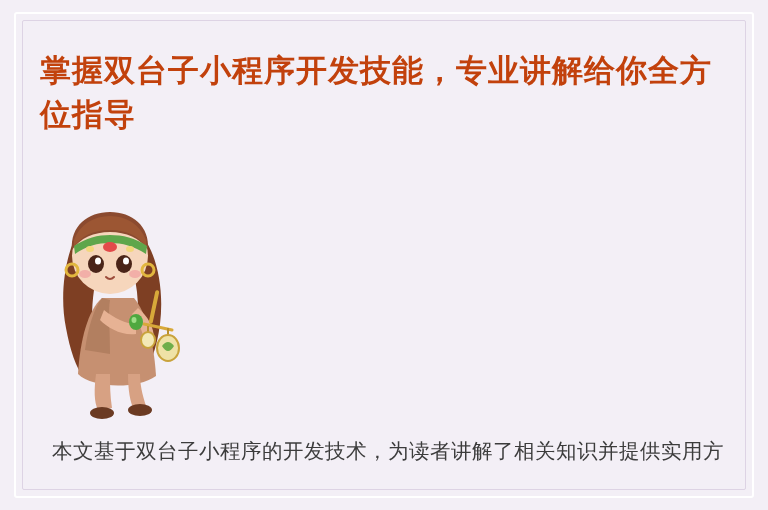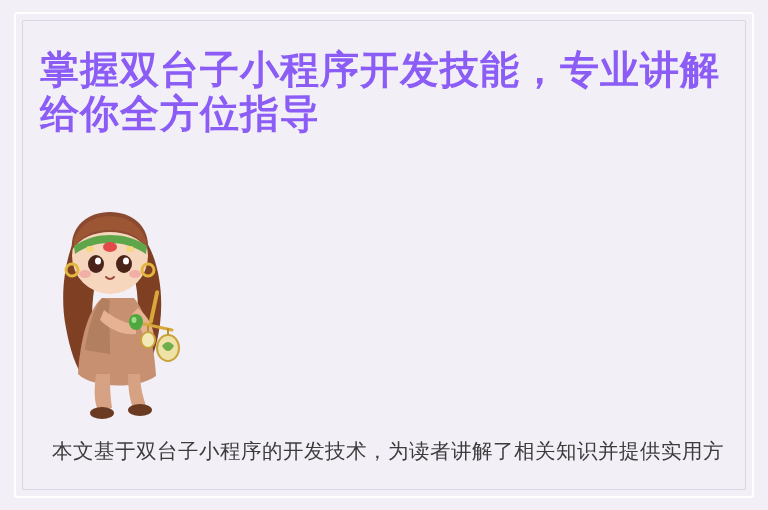--- a/index.html
+++ b/index.html
@@ -39,24 +39,24 @@
     border: 1px solid #ddd3e4;
     border-radius: 2px;
     box-sizing: border-box;
     padding: 0;
   }
   .title {
     position: absolute;
     left: 40px;
     top: 48px;
     width: 690px;
-    font-size: 39px;
+    font-size: 31px;
     line-height: 44px;
     font-weight: bold;
-    color: #8b5cf6;
+    color: #c2410c;
     letter-spacing: 1px;
     font-family: "DejaVu Sans", "Liberation Sans", sans-serif;
   }
   .content-area {
     position: absolute;
     left: 40px;
     top: 166px;
     right: 34px;
     bottom: 34px;
     display: flex;

